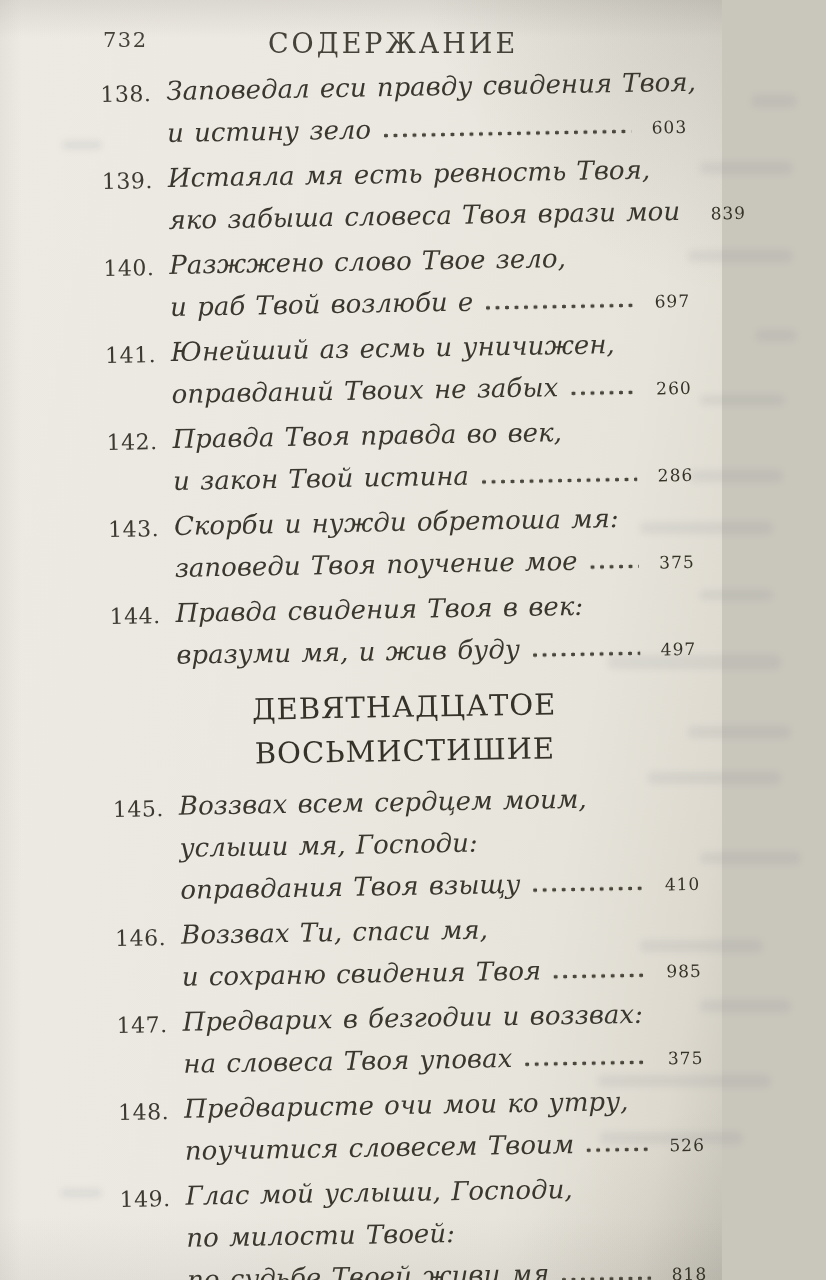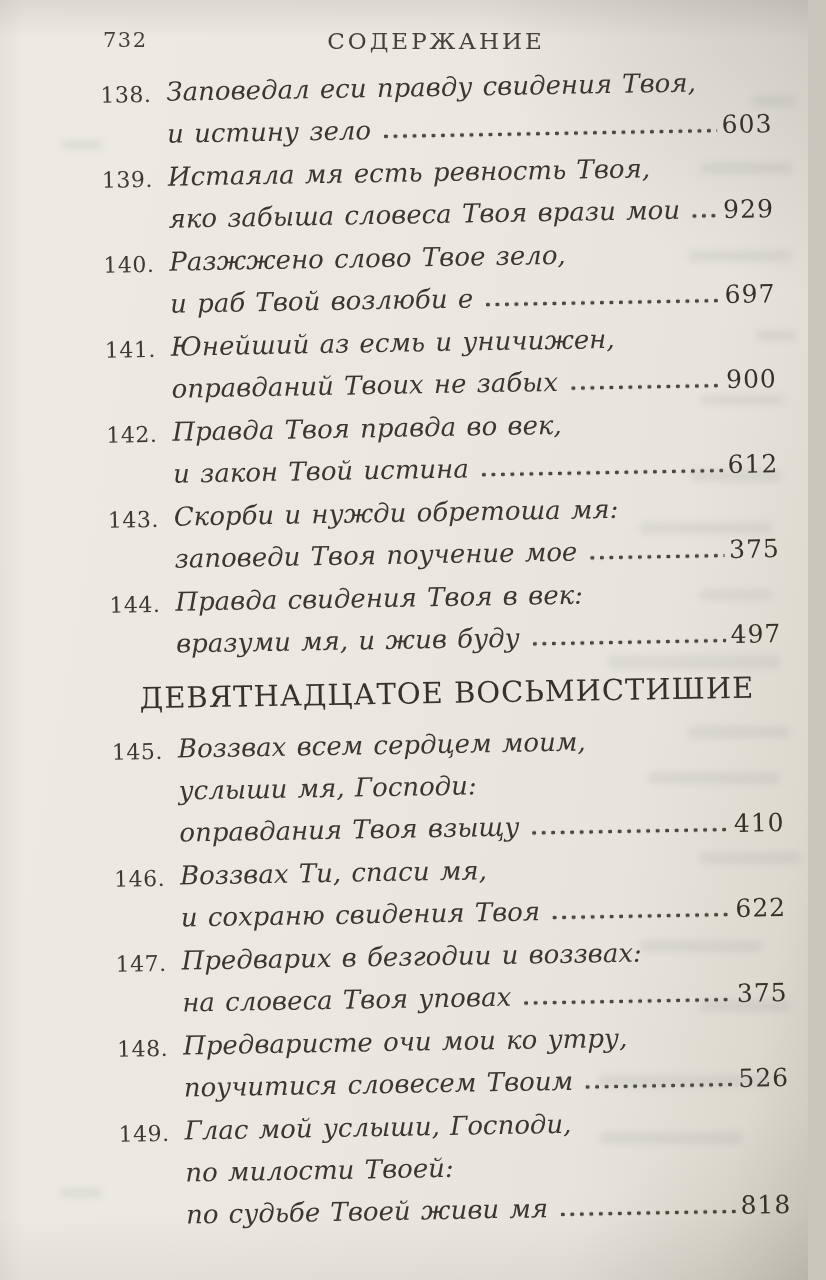--- a/index.html
+++ b/index.html
@@ -1,54 +1,54 @@
 <!DOCTYPE html>
 <html><head>
 <meta charset="utf-8">
 <style>
   html,body{margin:0;padding:0;background:#c9c6bc;}
   body{width:826px;height:1280px;overflow:hidden;}
   .page{
-    position:relative;width:808px;height:1280px;
+    position:relative;width:722px;height:1280px;
     background:linear-gradient(100deg,#edeae3 0%,#ebe8e1 45%,#e7e4db 75%,#ddd9cf 91%,#cbc8be 100%);
     font-family:"DejaVu Serif","Liberation Serif",serif;
     color:#3a372f;
   }
   .page::before{
     content:"";position:absolute;inset:0;pointer-events:none;
     background:
       radial-gradient(120% 70% at 108% -6%, rgba(70,66,58,0.20), transparent 42%),
       radial-gradient(80% 40% at 105% 104%, rgba(70,66,58,0.12), transparent 45%),
       linear-gradient(to bottom, rgba(70,66,58,0.10), transparent 3%),
       linear-gradient(to top, rgba(70,66,58,0.06), transparent 5%),
       linear-gradient(to right, rgba(70,66,58,0.05), transparent 3%);
   }
   .folio{
     position:absolute;left:103px;top:28px;
     font-size:21px;letter-spacing:1.5px;color:#45423a;
   }
   .running-title{
     position:absolute;left:100px;right:36px;top:28px;
-    text-align:center;font-size:23px;letter-spacing:3px;color:#45423a;
+    text-align:center;font-size:27px;letter-spacing:3px;color:#45423a;
   }
   .toc{
     position:absolute;left:100px;right:36px;top:66px;
     transform:rotate(-1deg);transform-origin:top center;
   }
   .entry{display:flex;font-style:italic;font-size:26px;line-height:42px;word-spacing:2px;}
   .num{flex:none;width:66px;font-style:normal;font-size:22px;letter-spacing:0.5px;padding-top:3px;color:#3d3a32;}
   .elines{flex:1;display:flex;flex-direction:column;min-width:0;}
   .eline{white-space:nowrap;}
   .tail{display:flex;align-items:baseline;}
   .tailtext{flex:none;}
   .dots{
     flex:1;height:5px;margin:0 4px 0 10px;
     background:radial-gradient(circle, #4a463c 1.8px, transparent 2.15px) left center/9.5px 5px repeat-x;
   }
-  .pg{flex:none;font-style:normal;font-size:25px;min-width:52px;text-align:center;letter-spacing:1px;color:#353228;}
+  .pg{flex:none;font-style:normal;font-size:17px;min-width:52px;text-align:right;letter-spacing:1px;color:#353228;}
   .sheading{
     font-size:29px;line-height:44px;letter-spacing:1px;
     text-align:center;margin:10px 0 8px 0;color:#35322a;
   }
   .ghost{position:absolute;border-radius:5px;filter:blur(3px);background:rgba(104,114,128,0.10);pointer-events:none;}
   .g1{left:752px;top:95px;width:44px;height:12px;}
   .g2{left:700px;top:162px;width:92px;height:12px;}
   .g3{left:688px;top:250px;width:104px;height:12px;}
   .g4{left:756px;top:330px;width:40px;height:11px;}
   .g5{left:700px;top:395px;width:84px;height:10px;}
@@ -88,21 +88,21 @@
       </div>
     </div>
 
     <div class="entry">
       <span class="num">139.</span>
       <div class="elines">
         <div class="eline">Истаяла мя есть ревность Твоя,</div>
         <div class="eline tail">
           <span class="tailtext">яко забыша словеса Твоя врази мои</span>
           <span class="dots"></span>
-          <span class="pg">929</span>
+          <span class="pg">839</span>
         </div>
       </div>
     </div>
 
     <div class="entry">
       <span class="num">140.</span>
       <div class="elines">
         <div class="eline">Разжжено слово Твое зело,</div>
         <div class="eline tail">
           <span class="tailtext">и раб Твой возлюби е</span>
@@ -112,33 +112,33 @@
       </div>
     </div>
 
     <div class="entry">
       <span class="num">141.</span>
       <div class="elines">
         <div class="eline">Юнейший аз есмь и уничижен,</div>
         <div class="eline tail">
           <span class="tailtext">оправданий Твоих не забых</span>
           <span class="dots"></span>
-          <span class="pg">900</span>
+          <span class="pg">260</span>
         </div>
       </div>
     </div>
 
     <div class="entry">
       <span class="num">142.</span>
       <div class="elines">
         <div class="eline">Правда Твоя правда во век,</div>
         <div class="eline tail">
           <span class="tailtext">и закон Твой истина</span>
           <span class="dots"></span>
-          <span class="pg">612</span>
+          <span class="pg">286</span>
         </div>
       </div>
     </div>
 
     <div class="entry">
       <span class="num">143.</span>
       <div class="elines">
         <div class="eline">Скорби и нужди обретоша мя:</div>
         <div class="eline tail">
           <span class="tailtext">заповеди Твоя поучение мое</span>
@@ -175,21 +175,21 @@
       </div>
     </div>
 
     <div class="entry">
       <span class="num">146.</span>
       <div class="elines">
         <div class="eline">Воззвах Ти, спаси мя,</div>
         <div class="eline tail">
           <span class="tailtext">и сохраню свидения Твоя</span>
           <span class="dots"></span>
-          <span class="pg">622</span>
+          <span class="pg">985</span>
         </div>
       </div>
     </div>
 
     <div class="entry">
       <span class="num">147.</span>
       <div class="elines">
         <div class="eline">Предварих в безгодии и воззвах:</div>
         <div class="eline tail">
           <span class="tailtext">на словеса Твоя уповах</span>

